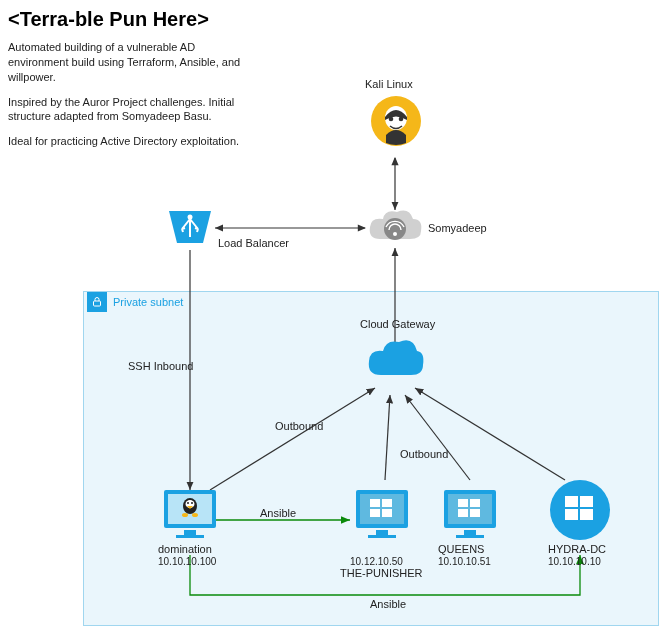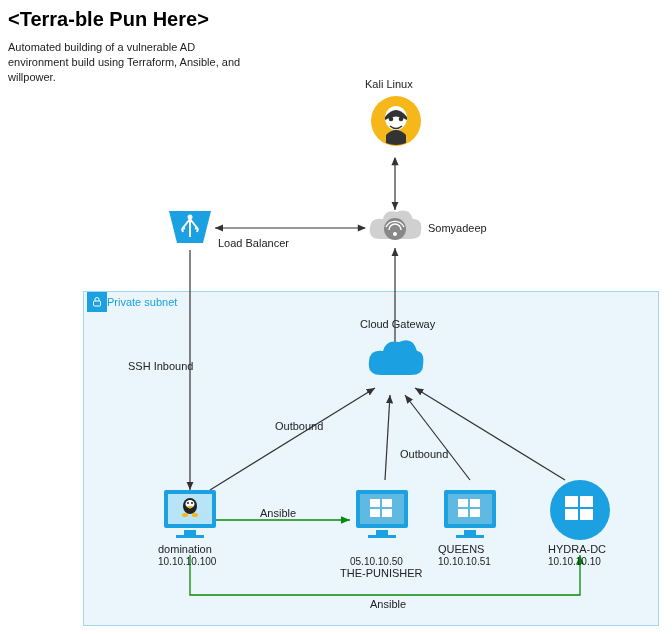--- a/index.html
+++ b/index.html
@@ -3,33 +3,35 @@
 <meta charset="utf-8">
 <style>
   * { box-sizing: border-box; margin: 0; padding: 0; }
   body { font-family: Arial, Helvetica, sans-serif; background: #fff; width: 672px; height: 634px; position: relative; overflow: hidden; }
   .title { position:absolute; left:8px; top:8px; font-size:20px; font-weight:bold; }
   .desc { position:absolute; left:8px; top:40px; width:250px; font-size:11px; line-height:1.35; color:#222; }
   .desc p { margin-bottom:10px; }
   .label { font-size:11px; color:#222; position:absolute; text-align:left; }
   .label-sm { font-size:10px; }
   .subnet-box { position:absolute; left:83px; top:291px; width:576px; height:335px; background:#eaf6fc; border:1px solid #a0d6ef; }
-  .subnet-title-bar { position:absolute; left:83px; top:291px; height:22px; display:flex; align-items:center; padding-left:4px; }
+  .subnet-title-bar { position:absolute; left:83px; top:291px; height:22px; display:flex; align-items:center; gap:6px; padding-left:4px; }
   .lock-badge { width:20px; height:20px; background:#1ba1e2; display:flex; align-items:center; justify-content:center; }
   .subnet-label { color:#1ba1e2; font-size:11px; }
   svg.canvas { position:absolute; left:0; top:0; width:672px; height:634px; pointer-events:none; }
   .monitor { position:absolute; }
 </style>
 </head>
 <body>
 
 <div class="title">&lt;Terra-ble Pun Here&gt;</div>
 
 <div class="desc">
   <p>Automated building of a vulnerable AD environment build using Terraform, Ansible, and willpower.</p>
+  <p>Inspired by the Auror Project challenges. Initial structure adapted from Somyadeep Basu.</p>
+  <p>Ideal for practicing Active Directory exploitation.</p>
 </div>
 
 <div class="subnet-box"></div>
 <div class="subnet-title-bar">
   <div class="lock-badge">
     <svg width="12" height="12" viewBox="0 0 12 12">
         <rect x="2.5" y="5" width="7" height="5" rx="1" fill="none" stroke="#fff" stroke-width="1"></rect>
         <path d="M4 5 V3.5 a2 2 0 0 1 4 0 V5" fill="none" stroke="#fff" stroke-width="1"></path>
       </svg>
   </div>
@@ -142,21 +144,21 @@
     <rect x="10" y="8" width="44" height="30" fill="#5fb9e0"></rect>
     <rect x="26" y="44" width="12" height="5" fill="#1ba1e2"></rect>
       <rect x="18" y="49" width="28" height="3" fill="#1ba1e2"></rect>
     <rect x="20" y="13" width="10" height="8" fill="#fff"></rect>
       <rect x="32" y="13" width="10" height="8" fill="#fff"></rect>
     <rect x="20" y="23" width="10" height="8" fill="#fff"></rect>
       <rect x="32" y="23" width="10" height="8" fill="#fff"></rect>
   </svg>
 </div>
 <div class="label" style="left:340px; top:543px; width:84px;margin-top:24px;">THE-PUNISHER</div>
-<div class="label label-sm" style="left:350px; top:556px; width:64px;">05.10.10.50</div>
+<div class="label label-sm" style="left:350px; top:556px; width:64px;">10.12.10.50</div>
 
 <div class="monitor" style="left:438px; top:486px;">
   <svg width="64" height="56" viewBox="0 0 64 56">
     <rect x="6" y="4" width="52" height="38" rx="2" fill="#1ba1e2"></rect>
     <rect x="10" y="8" width="44" height="30" fill="#5fb9e0"></rect>
     <rect x="26" y="44" width="12" height="5" fill="#1ba1e2"></rect>
       <rect x="18" y="49" width="28" height="3" fill="#1ba1e2"></rect>
     <rect x="20" y="13" width="10" height="8" fill="#fff"></rect>
       <rect x="32" y="13" width="10" height="8" fill="#fff"></rect>
     <rect x="20" y="23" width="10" height="8" fill="#fff"></rect>

